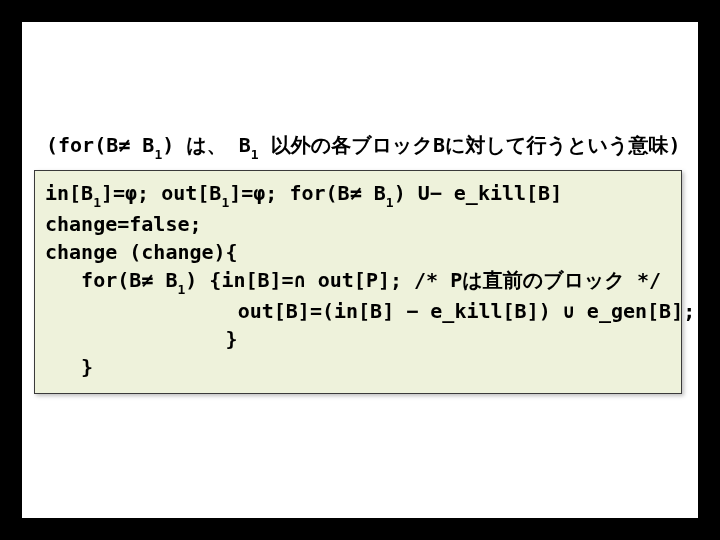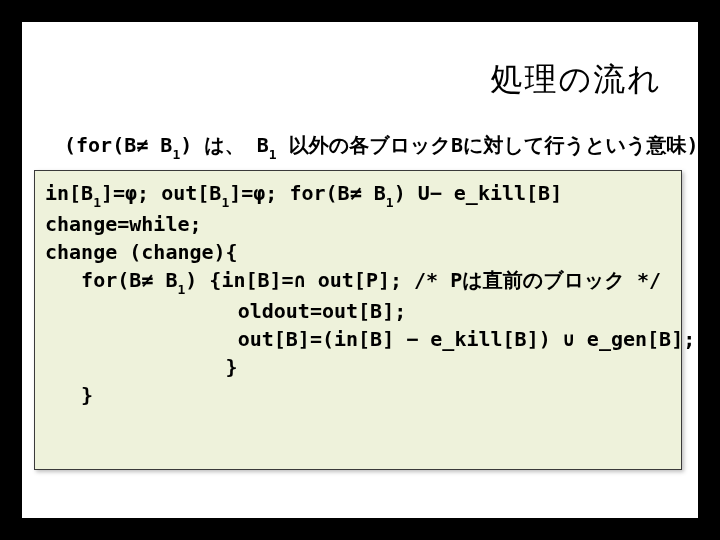--- a/index.html
+++ b/index.html
@@ -23,39 +23,39 @@
     position: absolute;
     right: 36px;
     top: 36px;
     font-size: 32px;
     font-family: "MS Mincho", "Yu Mincho", serif;
     color: #000;
     letter-spacing: 2px;
   }
   .note {
     position: absolute;
-    left: 42px;
+    left: 24px;
     top: 110px;
     font-size: 20px;
     font-weight: bold;
     color: #000;
     white-space: nowrap;
   }
   .note .sub {
     font-size: 13px;
     vertical-align: sub;
     position: relative;
     top: 2px;
   }
   .codebox {
     position: absolute;
     left: 12px;
     top: 148px;
     width: 648px;
-    height: 300px;
+    height: 224px;
     background: #eef2db;
     border: 1px solid #3a3a3a;
     box-shadow: 2px 2px 4px rgba(0,0,0,0.25);
     padding: 8px 10px;
     box-sizing: border-box;
     font-size: 20px;
     font-weight: bold;
     color: #000;
     line-height: 1.4;
   }
@@ -67,30 +67,28 @@
     vertical-align: sub;
     position: relative;
     top: 2px;
   }
 </style>
 </head>
 <body>
 
 <div class="slide">
 
-  <div class="title">処理の流れ</div>
 
   <div class="note">
     <span>(for(B≠ B</span><span class="sub">1</span><span>) は、 B</span><span class="sub">1</span><span> 以外の各ブロックBに対して行うという意味)</span>
   </div>
 
   <div class="codebox">
     <div class="line"><span>in[B</span><span class="sub">1</span><span>]=φ; out[B</span><span class="sub">1</span><span>]=φ; for(B≠ B</span><span class="sub">1</span><span>) U− e_kill[B]</span></div>
-    <div class="line">change=while;</div>
+    <div class="line">change=false;</div>
     <div class="line">change (change){</div>
     <div class="line"><span>   for(B≠ B</span><span class="sub">1</span><span>) {in[B]=∩ out[P]; /* Pは直前のブロック */</span></div>
-    <div class="line">                oldout=out[B];</div>
     <div class="line">                out[B]=(in[B] − e_kill[B]) ∪ e_gen[B];</div>
     <div class="line">               }</div>
     <div class="line">   }</div>
   </div>
 
 </div>
 
 </body></html>

